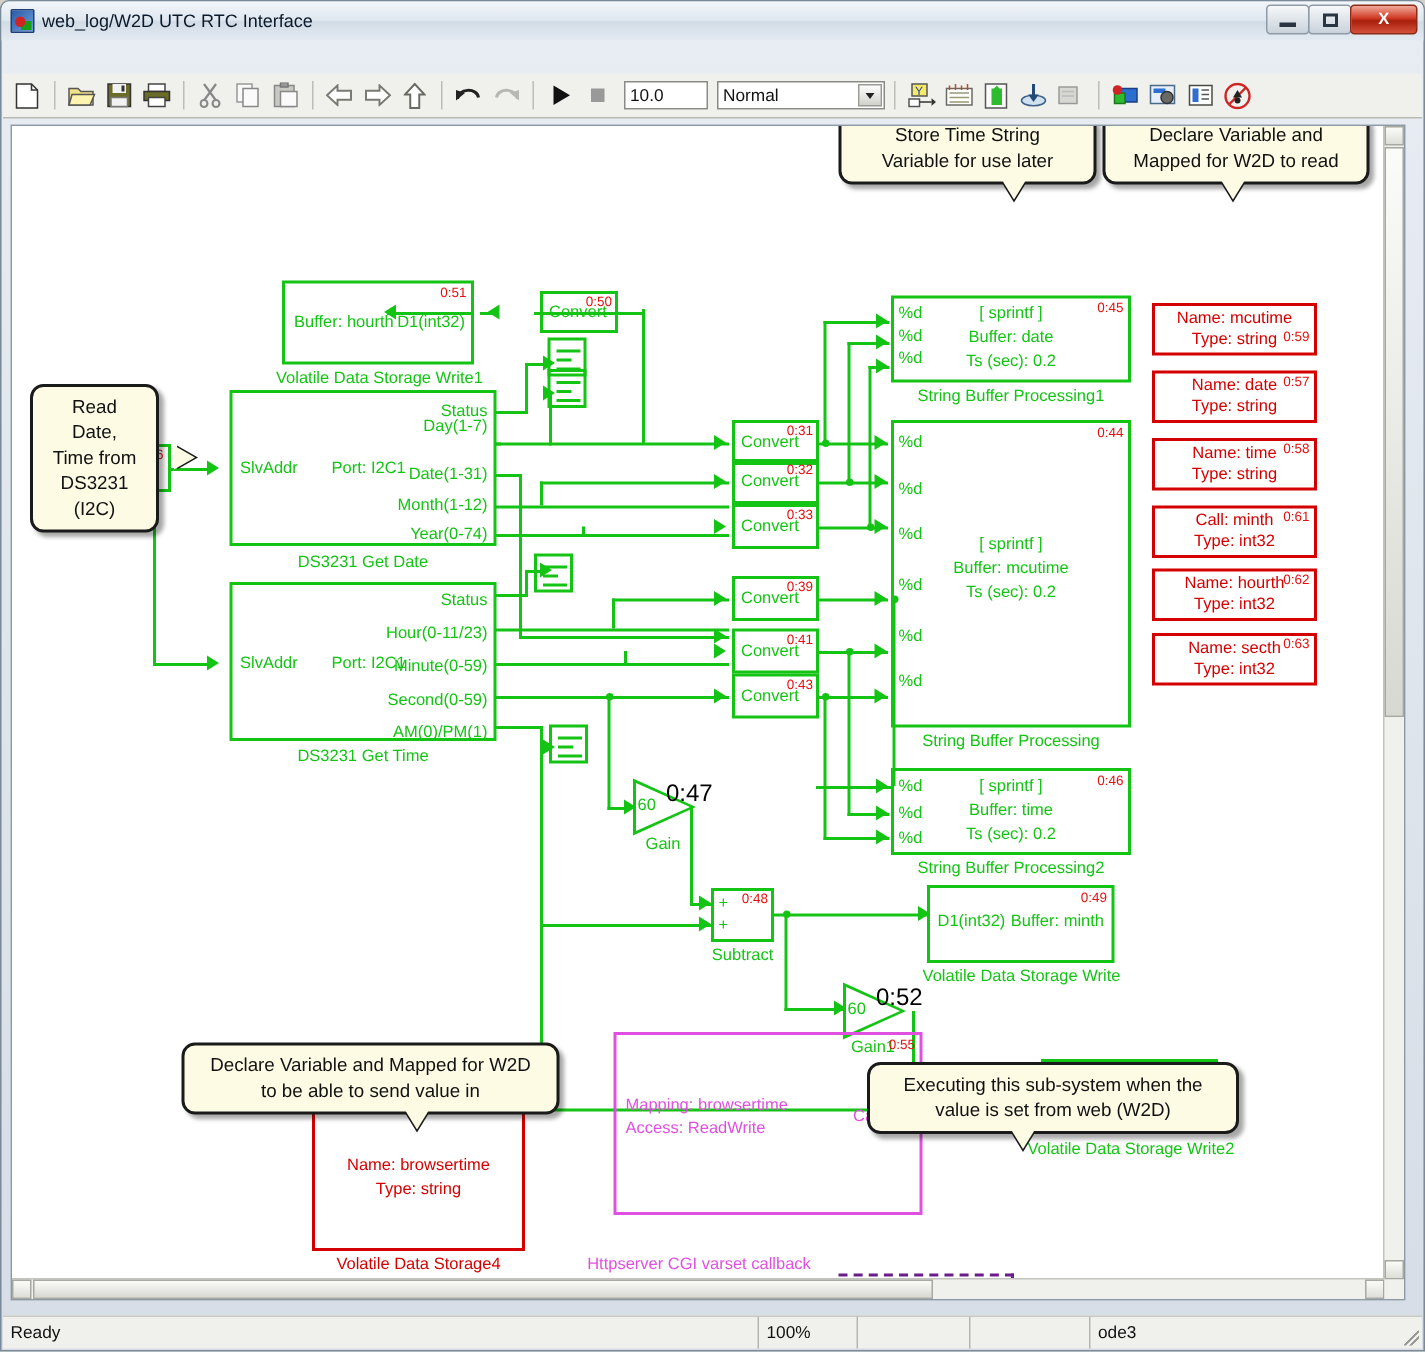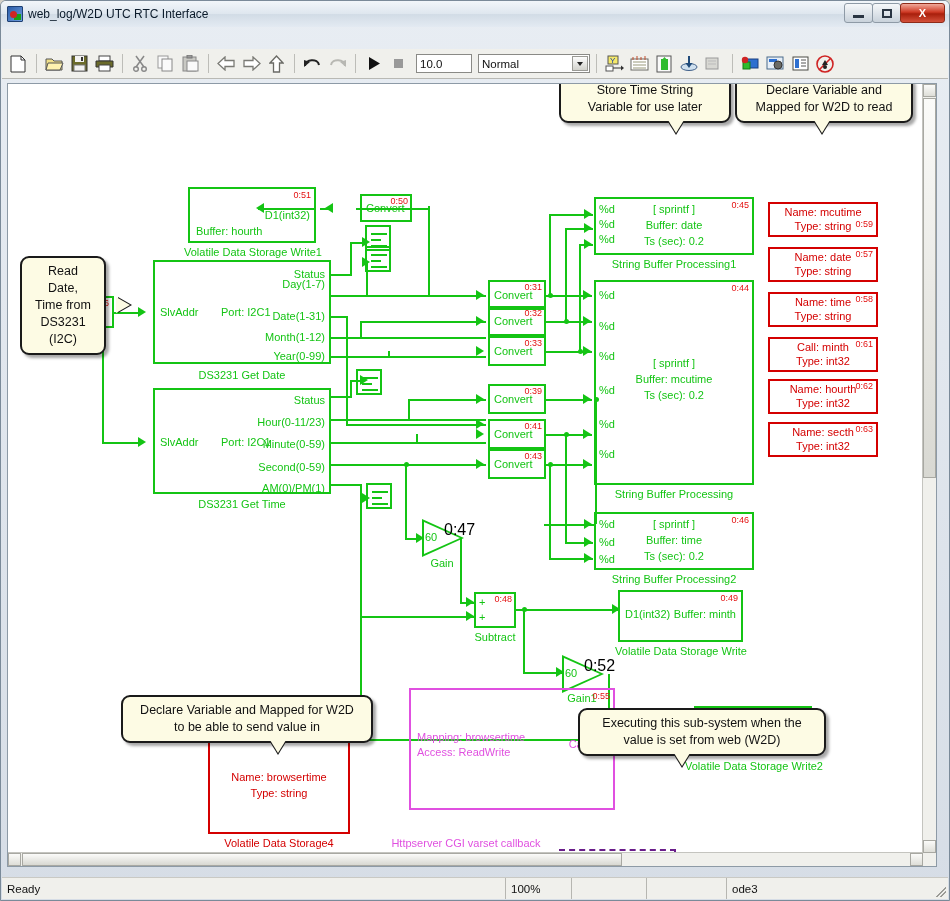--- a/index.html
+++ b/index.html
@@ -528,21 +528,21 @@
       <div class="arr" style="left:625px;top:650px;"></div>
 
       <div class="w wh" style="left:663px;top:648px;width:22px;"></div>
       <div class="arr" style="left:678px;top:643px;"></div>
 
       <div class="dashline" style="left:551px;top:765px;width:117px;"></div>
       <div class="w" style="left:666px;top:765px;width:2px;height:20px;background:#6a1d8a;"></div>
 
       <div class="blk g" style="left:180px;top:103px;width:128px;height:56px;">
         <div class="bid" style="right:3px;top:2px;">0:51</div>
-        <div class="btxt" style="left:6px;top:36px;color:#14c414;">Buffer: hourth</div>
+        <div class="btxt" style="left:6px;top:20px;color:#14c414;">Buffer: hourth</div>
         <div class="btxt" style="right:4px;top:20px;color:#14c414;">D1(int32)</div>
       </div>
       <div class="blab" style="left:155px;top:162px;width:180px;">Volatile Data Storage Write1</div>
 
       <div class="blk g" style="left:352px;top:110px;width:52px;height:28px;">
         <div class="bid" style="right:2px;top:1px;">0:50</div>
         <div class="btxt" style="left:4px;top:6px;color:#14c414;">Convert</div>
       </div>
 
       <div class="term" style="left:357px;top:141px;">
@@ -574,21 +574,21 @@
       </div>
       <div class="blab" style="left:22px;top:247px;width:84px;">Constant</div>
 
       <div class="blk g" style="left:145px;top:176px;width:178px;height:104px;">
         <div class="port" style="left:5px;top:44px;">SlvAddr</div>
         <div class="port" style="left:66px;top:44px;">Port: I2C1</div>
         <div class="port" style="right:4px;top:6px;">Status</div>
         <div class="port" style="right:4px;top:16px;text-align:right;">Day(1-7)</div>
         <div class="port" style="right:4px;top:48px;">Date(1-31)</div>
         <div class="port" style="right:4px;top:69px;">Month(1-12)</div>
-        <div class="port" style="right:4px;top:88px;">Year(0-99)</div>
+        <div class="port" style="right:4px;top:88px;">Year(0-74)</div>
       </div>
       <div class="blab" style="left:145px;top:285px;width:178px;">DS3231 Get Date</div>
 
       <div class="blk g" style="left:145px;top:304px;width:178px;height:106px;">
         <div class="port" style="left:5px;top:46px;">SlvAddr</div>
         <div class="port" style="left:66px;top:46px;">Port: I2C1</div>
         <div class="port" style="right:4px;top:4px;">Status</div>
         <div class="port" style="right:4px;top:26px;">Hour(0-11/23)</div>
         <div class="port" style="right:4px;top:48px;">Minute(0-59)</div>
         <div class="port" style="right:4px;top:71px;">Second(0-59)</div>

